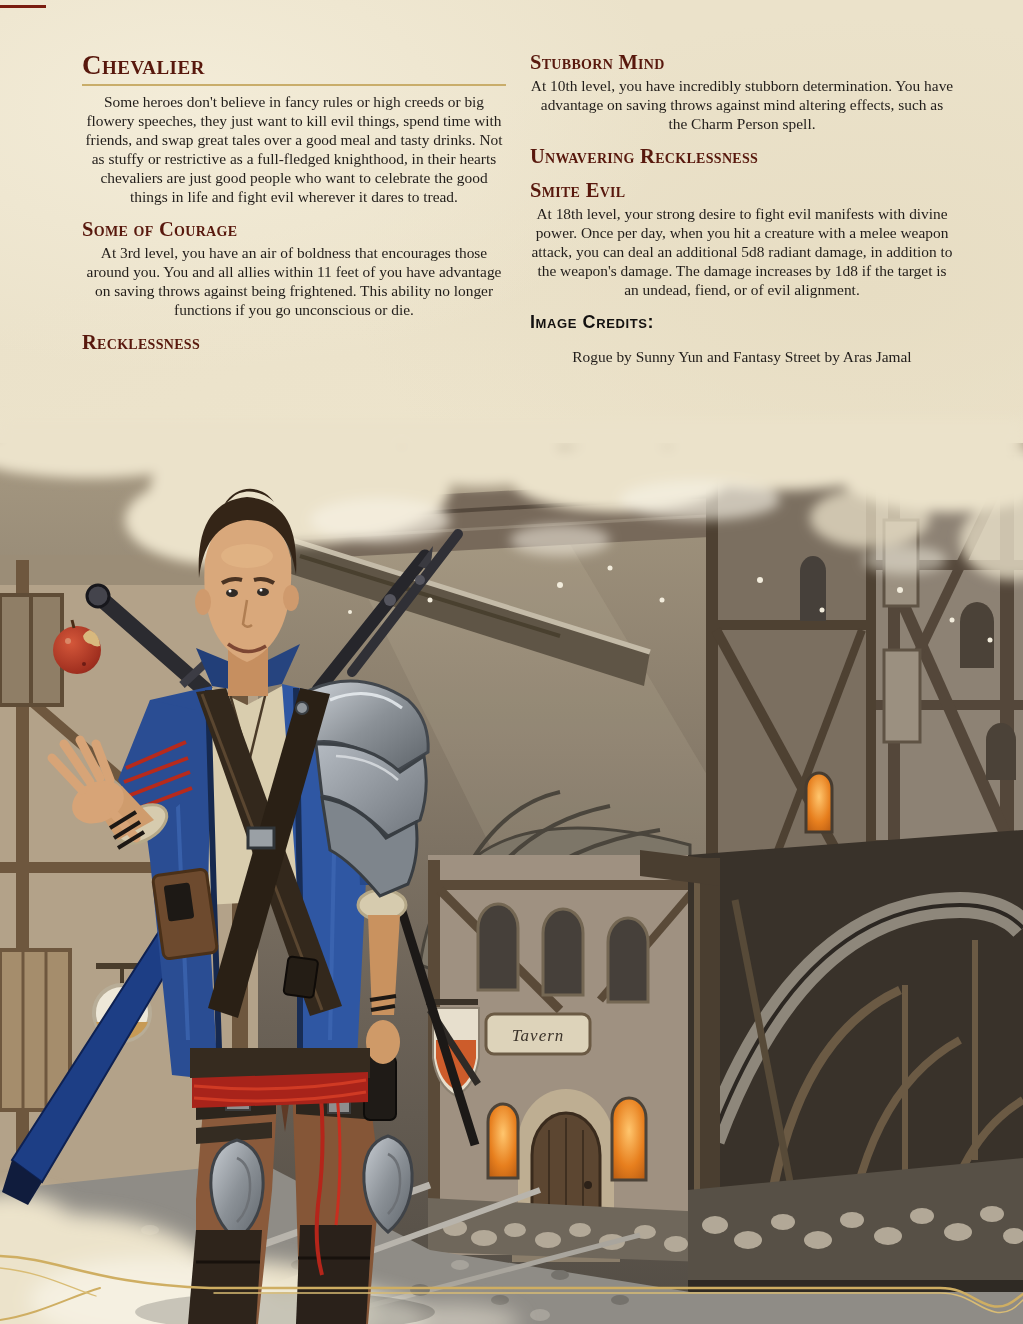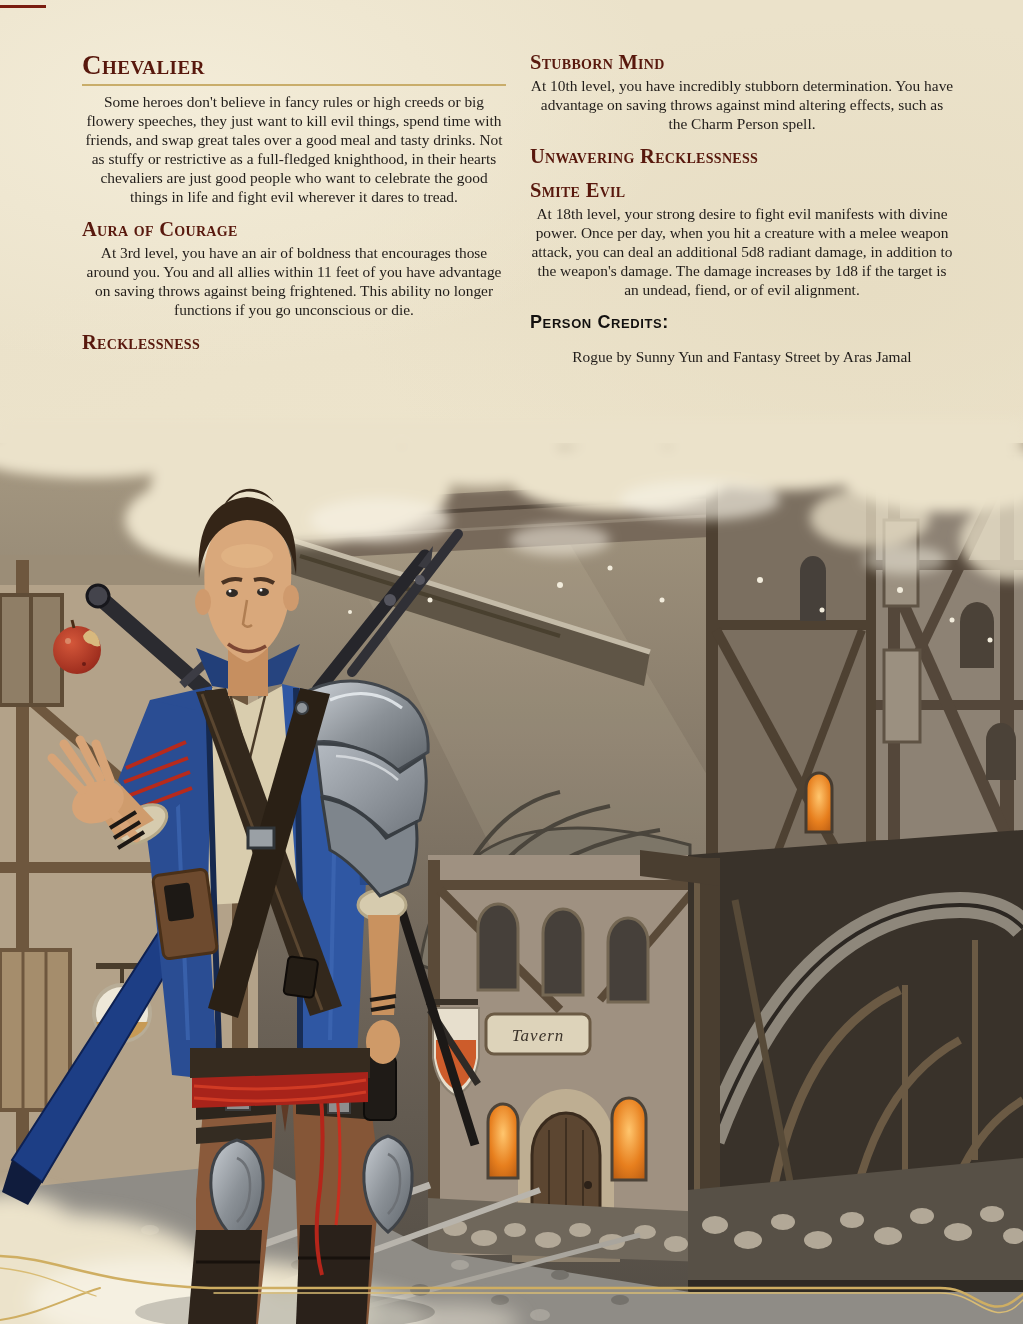--- a/index.html
+++ b/index.html
@@ -465,38 +465,38 @@
     </g>
   </svg>
 
   <div class="text-columns">
     <div class="col">
       <section>
         <h2 class="h-main">Chevalier</h2>
         <p>Some heroes don't believe in fancy rules or high creeds or big flowery speeches, they just want to kill evil things, spend time with friends, and swap great tales over a good meal and tasty drinks. Not as stuffy or restrictive as a full-fledged knighthood, in their hearts chevaliers are just good people who want to celebrate the good things in life and fight evil wherever it dares to tread.</p>
       </section>
       <section>
-        <h3 class="h-sub">Aura of Courage</h3>
+        <h3 class="h-sub">Some of Courage</h3>
         <p>At 3rd level, you have an air of boldness that encourages those around you. You and all allies within 11 feet of you have advantage on saving throws against being frightened. This ability no longer functions if you go unconscious or die.</p>
       </section>
       <section>
         <h3 class="h-sub">Recklessness</h3>
       </section>
     </div>
     <div class="col">
       <section>
         <h3 class="h-sub" style="margin-top:8px">Stubborn Mind</h3>
         <p>At 10th level, you have incredibly stubborn determination. You have advantage on saving throws against mind altering effects, such as the Charm Person spell.</p>
       </section>
       <section>
         <h3 class="h-sub">Unwavering Recklessness</h3>
       </section>
       <section>
         <h3 class="h-sub">Smite Evil</h3>
         <p>At 18th level, your strong desire to fight evil manifests with divine power. Once per day, when you hit a creature with a melee weapon attack, you can deal an additional 5d8 radiant damage, in addition to the weapon's damage. The damage increases by 1d8 if the target is an undead, fiend, or of evil alignment.</p>
       </section>
       <section class="credits">
-        <h4 class="h-credits">Person Credits:</h4>
+        <h4 class="h-credits">Image Credits:</h4>
         <p>Rogue by Sunny Yun and Fantasy Street by Aras Jamal</p>
       </section>
     </div>
   </div>
 </div>
 
 </body></html>

